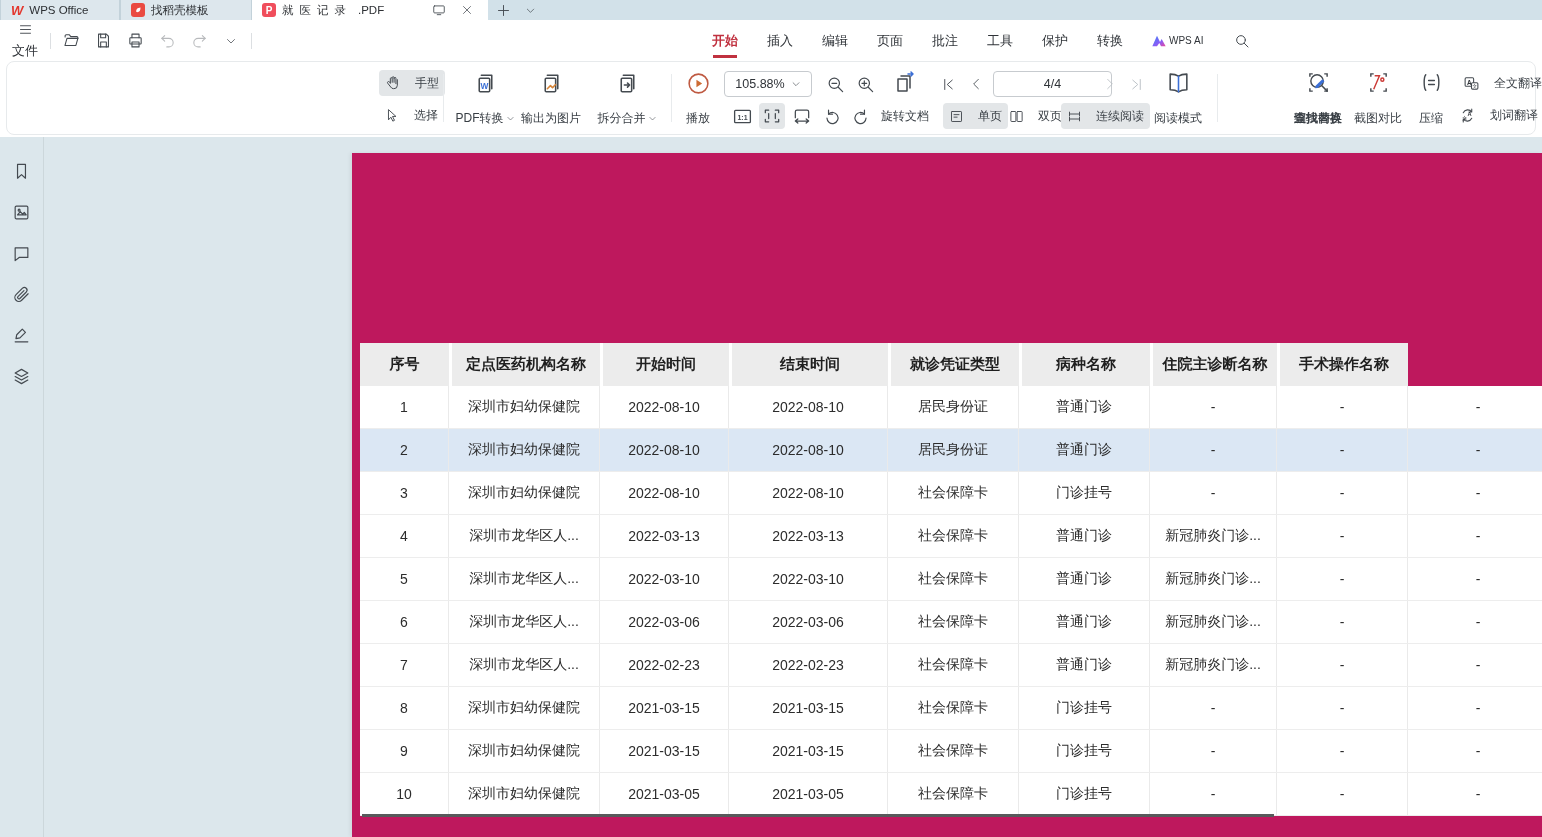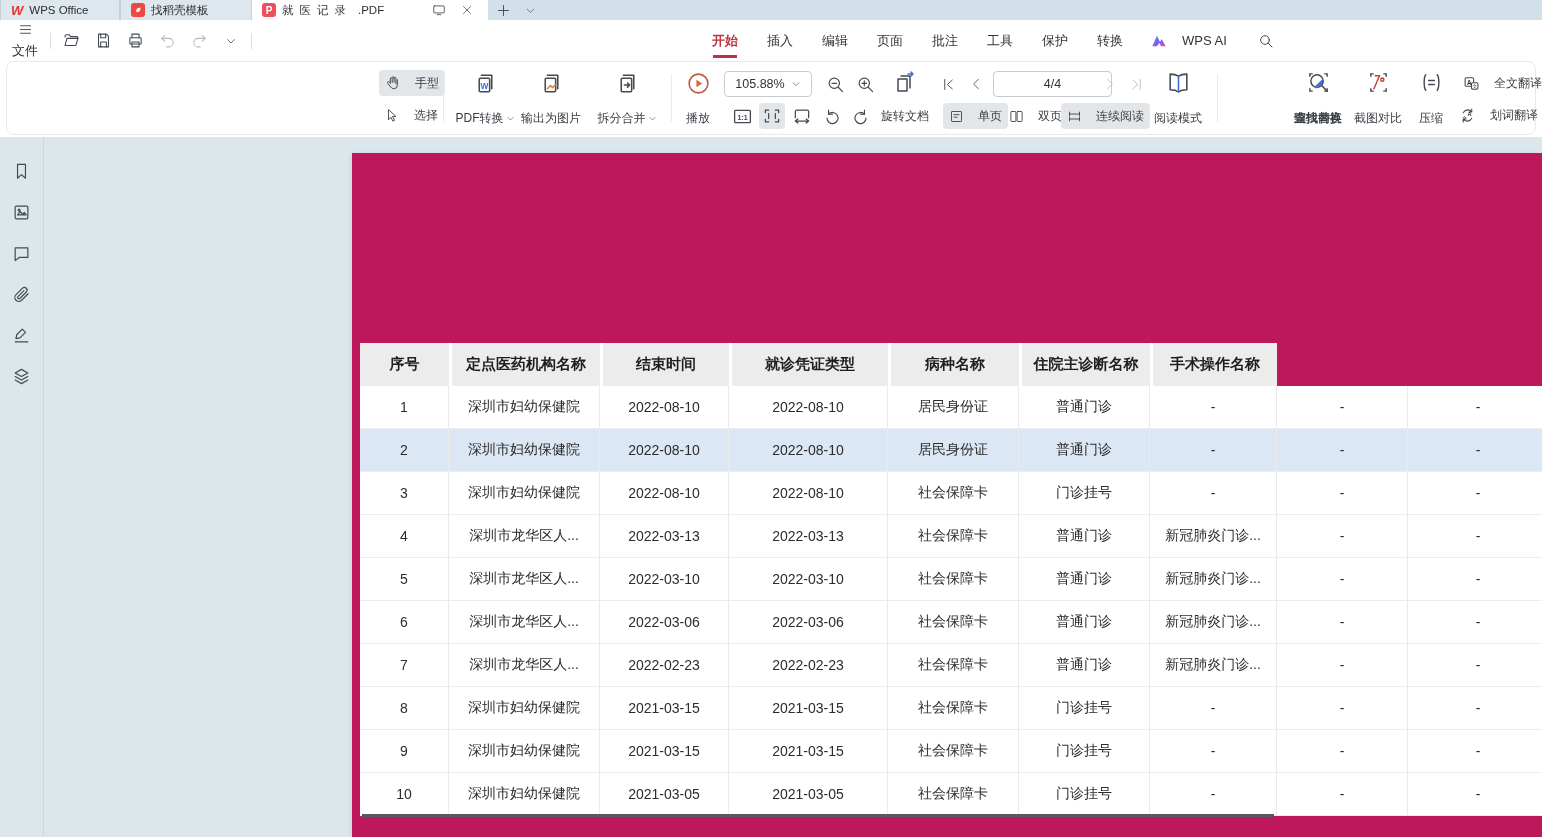--- a/index.html
+++ b/index.html
@@ -29,21 +29,21 @@
   .mleft { position:absolute; left:8px; top:0; height:100%; display:flex; align-items:center; gap:8px; }
   .mitem-file { display:flex; align-items:center; gap:5px; font-size:13px; color:#2f3338; padding:0 4px;flex-direction:column; }
   .vline { width:1px; height:16px; background:#dcdfe2; }
   .mbtn { width:24px; height:24px; display:flex; align-items:center; justify-content:center; border-radius:4px; }
   .disabled { opacity:.38; }
   .menus { position:absolute; left:711px; top:0; height:100%; display:flex; align-items:center; gap:27px; }
   .menu-item { font-size:13px; color:#2f3338; position:relative; padding:4px 1px; }
   .menu-item.active { color:#c0313f; font-weight:bold; }
   .menu-item.active::after { content:""; position:absolute; left:2px; right:2px; bottom:-4px;
     height:2.5px; background:#c0313f; }
-  .ai { display:flex; align-items:center; gap:15px; font-size:13px; color:#2f3338; }
+  .ai { display:flex; align-items:center; gap:2px; font-size:10px; color:#2f3338; }
 
   
   .ribbon { position:absolute; top:61px; left:6px; right:6px; height:74px;
     background:#fff; border:1px solid #e7eaec; border-radius:8px; }
   .vsep { position:absolute; top:12px; bottom:12px; width:1px; background:#e8ebed; }
   .stack { position:absolute; top:6px; height:62px; display:flex; flex-direction:column;
     align-items:center; justify-content:space-between; padding:3px 0; }
   .stack .lbl, .mini .lbl { font-size:12px; color:#383e44; white-space:nowrap;
     display:flex; align-items:center; gap:2px; }
   .mini { position:absolute; height:26px; display:flex; align-items:center; gap:14px;
@@ -478,20 +478,21 @@
             <path d="M4 12l8 4.5 8-4.5M4 16.5L12 21l8-4.5"></path>
           </svg>
       </div>
     </div>
 
     <div class="page">
       <div class="table">
         <div class="thead">
             <div class="hcell">序号</div>
             <div class="hcell">定点医药机构名称</div>
+            <div class="hcell">开始时间</div>
             <div class="hcell">结束时间</div>
             <div class="hcell">就诊凭证类型</div>
             <div class="hcell">病种名称</div>
             <div class="hcell">住院主诊断名称</div>
             <div class="hcell">手术操作名称</div>
           </div>
         <div>
             <div class="trow">
               <div class="tcell">1</div>
               <div class="tcell">深圳市妇幼保健院</div>

